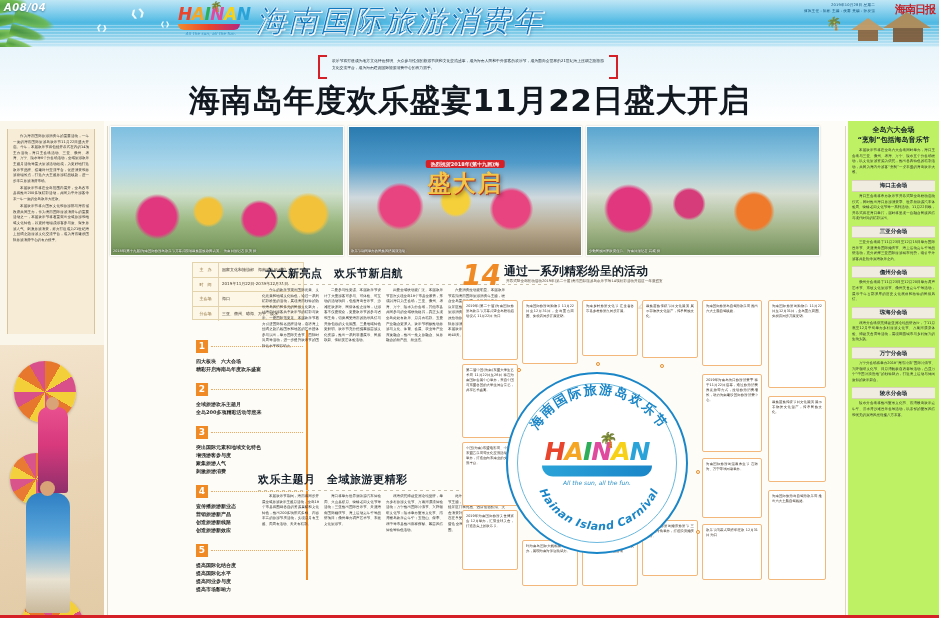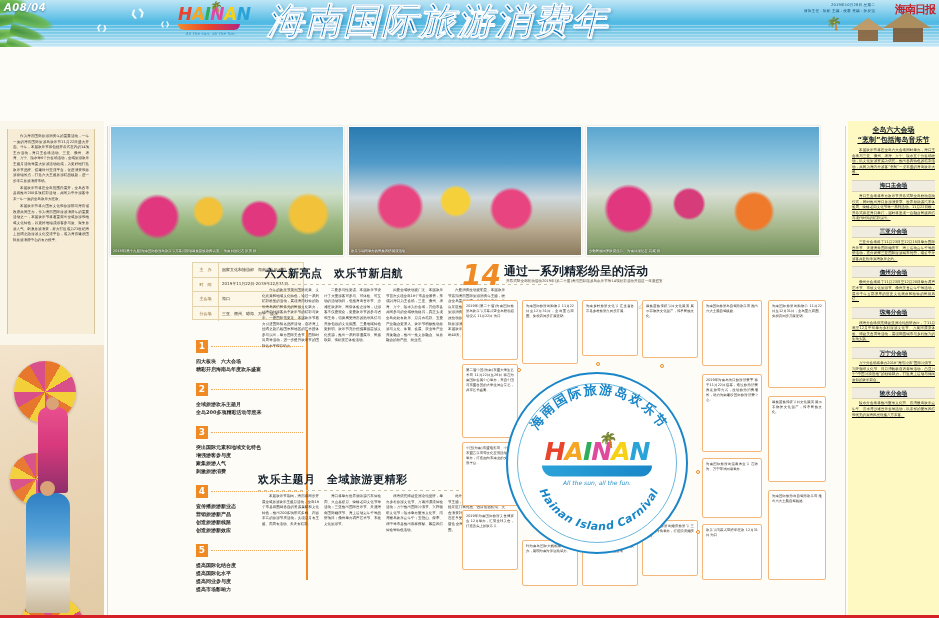--- a/index.html
+++ b/index.html
@@ -66,23 +66,23 @@
   }
   #hainan-wordmark .hw-sub {
     font-size: 4px; color: #2b8fc4; letter-spacing: 0.2px;
     text-align: center; margin-top: 1px; font-style: italic;
   }
   .hw-palm {
     position: absolute; left: 32px; top: -4px; color: #2fae5a; font-size: 10px;
   }
 
   #banner-title {
-    position: absolute; left: 267px; top: 4px;
+    position: absolute; left: 256px; top: 4px;
     font-family: "DejaVu Sans", "Liberation Sans", sans-serif;
-    font-size: 36px; font-weight: bold; font-style: italic;
+    font-size: 30px; font-weight: normal; font-style: italic;
     letter-spacing: 2px; line-height: 34px;
     color: #1179c0;
     text-shadow: 1px 1px 0 #ffffff, 2px 2px 3px rgba(10,70,120,0.35);
     -webkit-text-stroke: 0.4px #ffffff;
   }
   #banner-subtitle {
     position: absolute; left: 552px; top: 24px;
     font-size: 9px; color: #0d5f93; font-weight: bold; letter-spacing: 0.3px;
   }
 
@@ -376,21 +376,21 @@
     color: #e9e2d4;
   }
   .act-dot {
     position: absolute; width: 4px; height: 4px; border-radius: 50%;
     background: #fff; border: 1.2px solid #f08a24;
   }
 
   
   #right-rail {
     position: absolute; left: 848px; top: 121px; width: 91px; height: 497px;
-    background: #fef9c3; padding: 4px 4px 0 4px; text-decoration: underline;
+    background: #bef264; padding: 4px 4px 0 4px;
   }
   #right-main-head {
     text-align: center; font-size: 7px; font-weight: bold; line-height: 10px;
     color: #16212c; margin-bottom: 3px;
   }
   .venue-head {
     text-align: center; font-size: 5.5px; font-weight: bold; color: #16212c;
     background: #f1ece0; padding: 1.5px 0; margin: 4px 0 2px 0;
     border-top: 1px solid #d9d0bb; border-bottom: 1px solid #d9d0bb;
   }
@@ -460,20 +460,28 @@
     </div>
     <div id="paper-logo">海南日报</div>
 
     <div class="resort-hut" id="hut-a"></div>
     <div id="hut-a-body"></div>
     <div class="resort-hut" id="hut-b"></div>
     <div id="hut-b-body"></div>
     <div class="mini-palm" style="right:96px;top:16px;">🌴</div>
   </div>
 
+  <div id="headline-zone">
+    <div id="lede-bracket">
+      <div class="brk left"></div>
+      <div class="brk right"></div>
+      <div id="lede-text">欢乐节将打造成为地方文化特色鲜明、大众参与性强的旅游节庆和文化交流盛事，成为海南人民和中外游客的欢乐节，成为面向全世界的21世纪海上丝绸之路旅游文化交流平台，成为海南建设国际旅游消费中心的有力抓手。</div>
+    </div>
+    <div id="main-headline">海南岛年度欢乐盛宴11月22日盛大开启</div>
+  </div>
 
   <div id="vert-sep-left"></div>
   <div id="vert-sep-right"></div>
 
   <div id="left-rail">
     <div id="left-intro" class="body-col">
       <p>作为海南国际旅游消费年的重要活动，一年一度的海南国际旅游岛欢乐节11月22日盛大开启。今年，本届欢乐节将包括开幕式在内的14项主办活动，海口主会场活动、三亚、儋州、琼海、万宁、陵水等6个分会场活动，全域旅游欢乐主题月活动等重大旅游活动组成，为更好地打造欢乐节品牌、搭建对外交流平台，促进消费和旅游新增长点，打造六大主题旅游精品线路，进一步丰富旅游消费市场。</p>
       <p>本届欢乐节将在全岛范围内展开，全岛各市县将推出200多项精彩活动，共同为中外游客带来一年一度的全岛欢乐大狂欢。</p>
       <p>本届欢乐节将由国家文化和旅游部与海南省政府共同主办，作为海南国际旅游消费年的重要活动之一，本届欢乐节将着重突出全域旅游和地域文化特色，以更好地增强游客参与度、聚集旅游人气、刺激旅游消费，努力打造成为21世纪海上丝绸之路旅游文化交流平台，成为海南建设国际旅游消费中心的有力抓手。</p>
     </div>
@@ -488,20 +496,24 @@
       <div class="skin" style="left:40px;top:136px;width:15px;height:15px;"></div>
 
     </div>
   </div>
 
   <div id="photo-strip">
     <div class="news-photo" id="photo-1">
       <div class="photo-caption">2018年(第十九届)海南国际旅游岛欢乐节开幕式现场黎族苗族歌舞表演。  海南日报记者 张茂 摄</div>
     </div>
     <div class="news-photo" id="photo-2">
+      <div id="shengda-badge">
+        <div class="sd-top">热烈祝贺2018年(第十九届)海</div>
+        <div class="sd-big">盛大启</div>
+      </div>
       <div class="photo-caption">欢乐节期间举办的民族风情展演活动。</div>
     </div>
     <div class="news-photo" id="photo-3">
       <div class="photo-caption">少数民族同胞欢度佳节。  海南日报记者 武威 摄</div>
     </div>
   </div>
 
   <div id="info-box">
     <div class="row">
       <div class="lbl">主　办</div>

